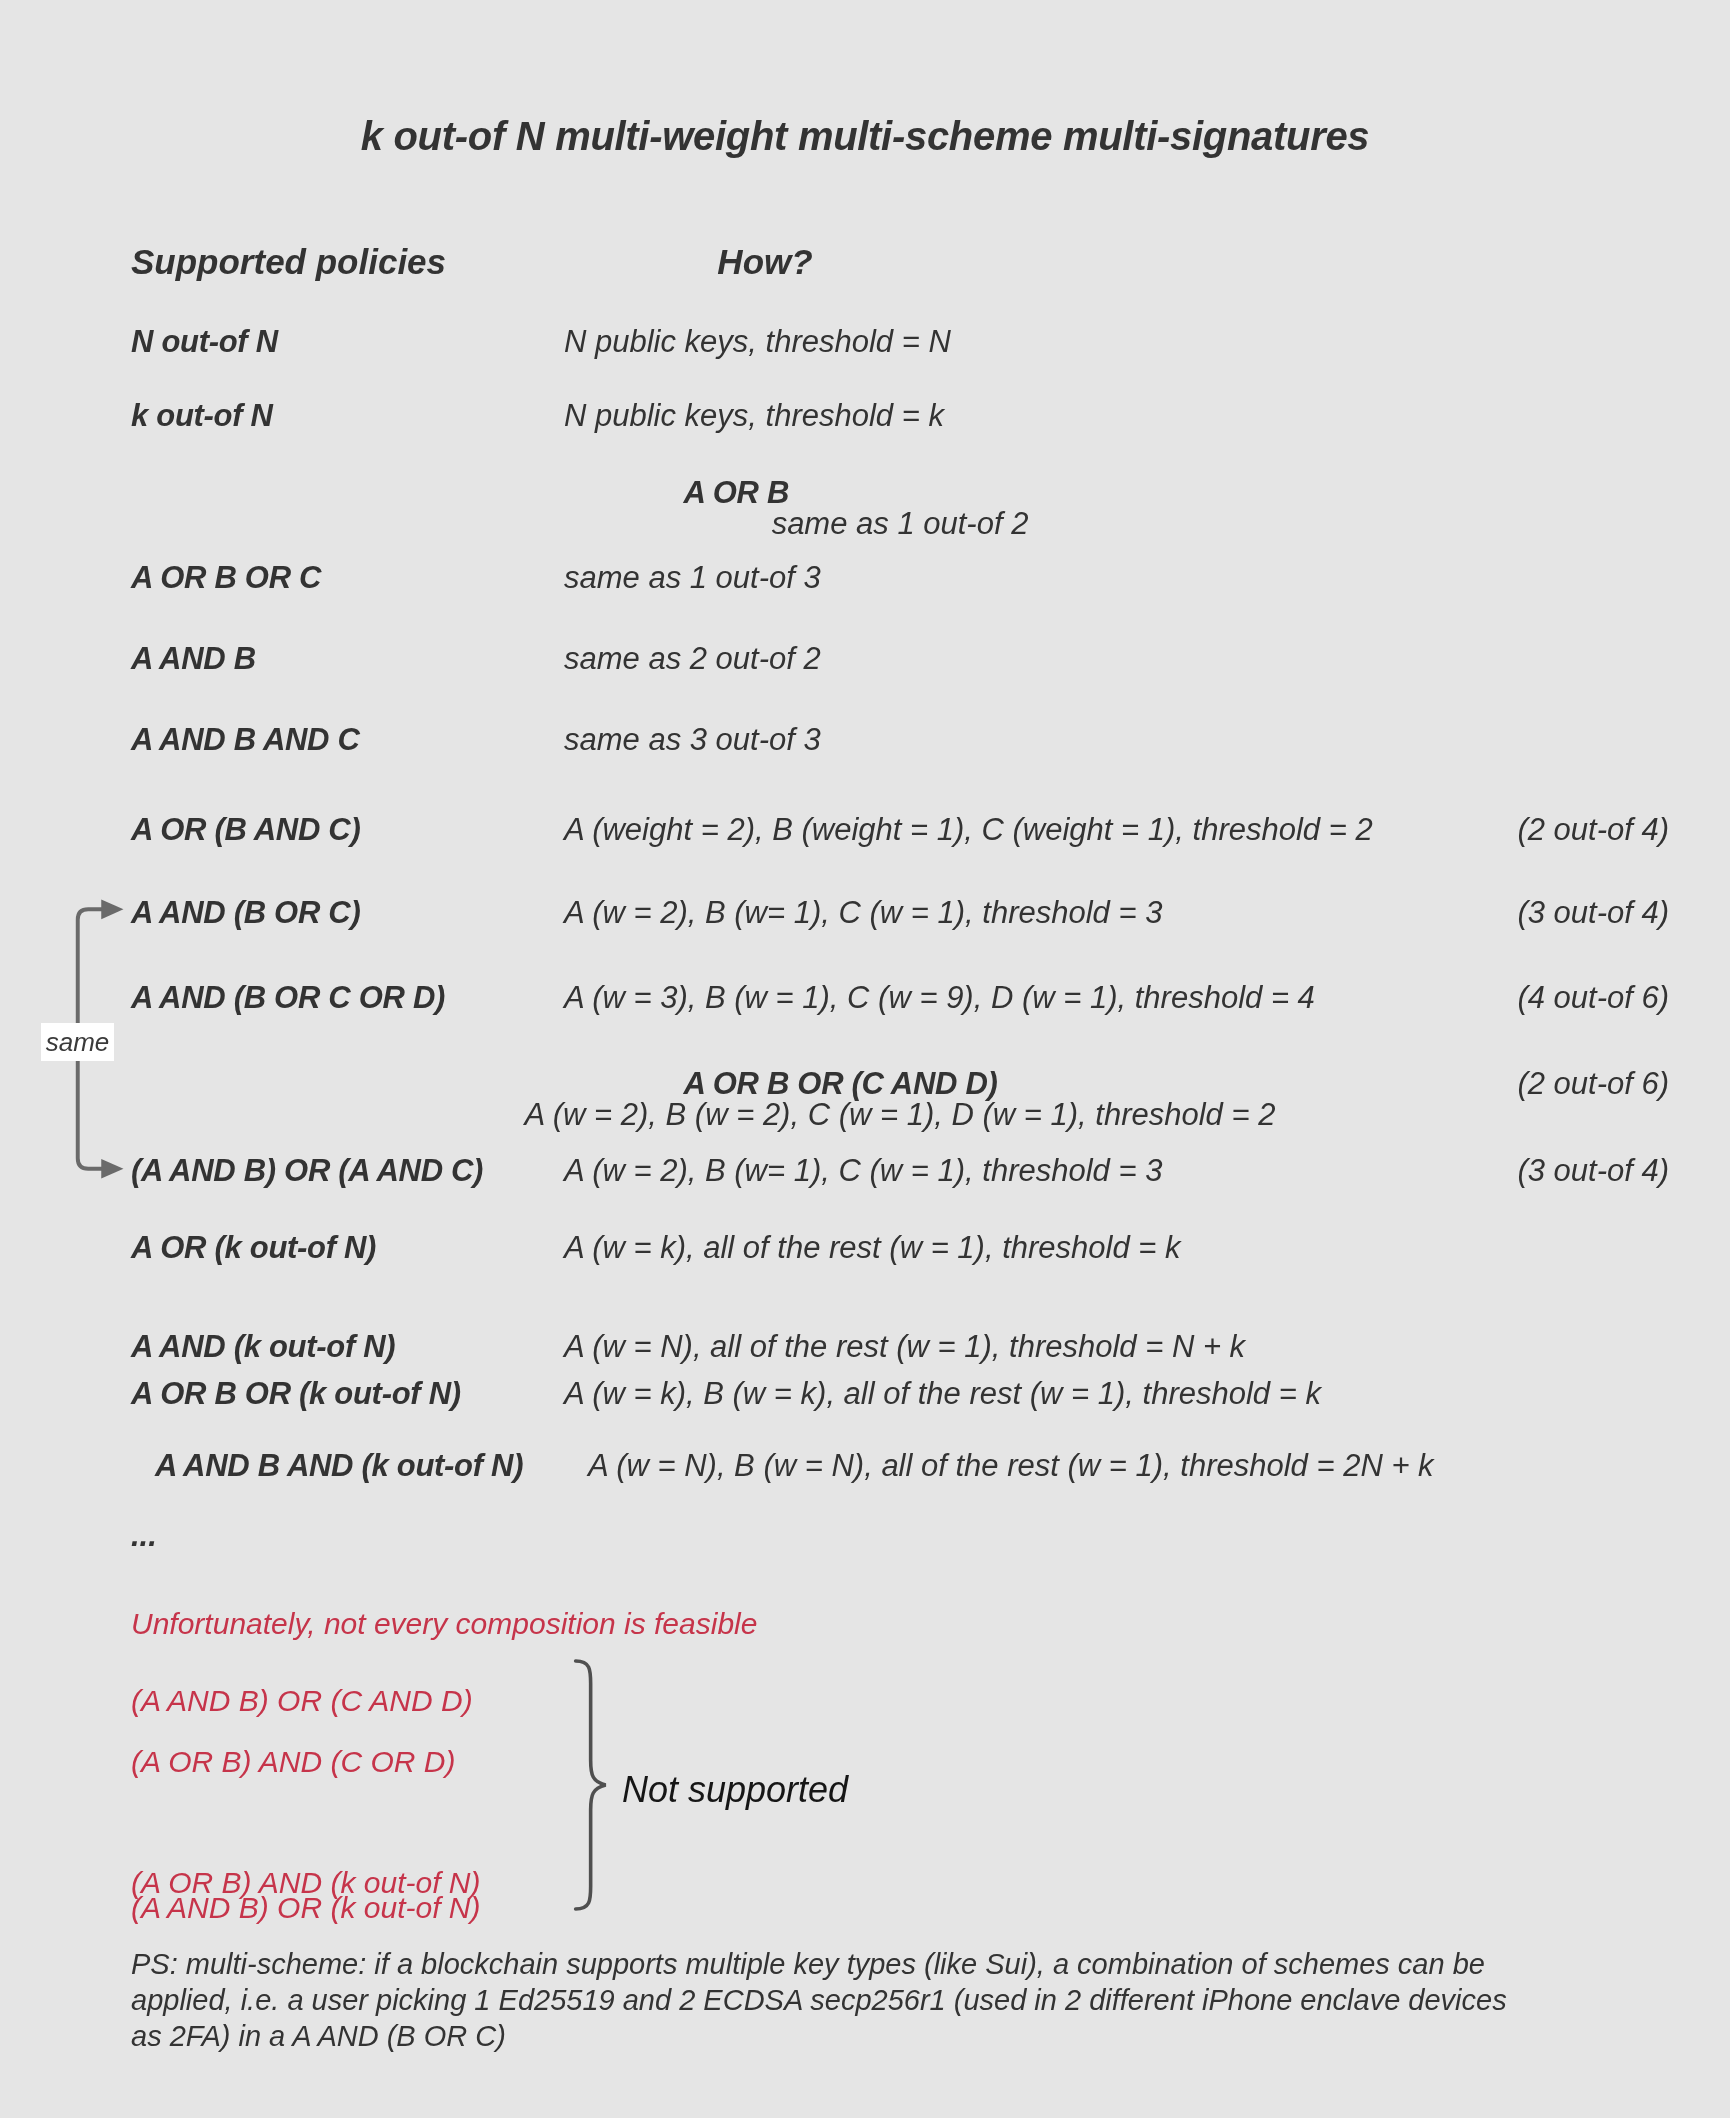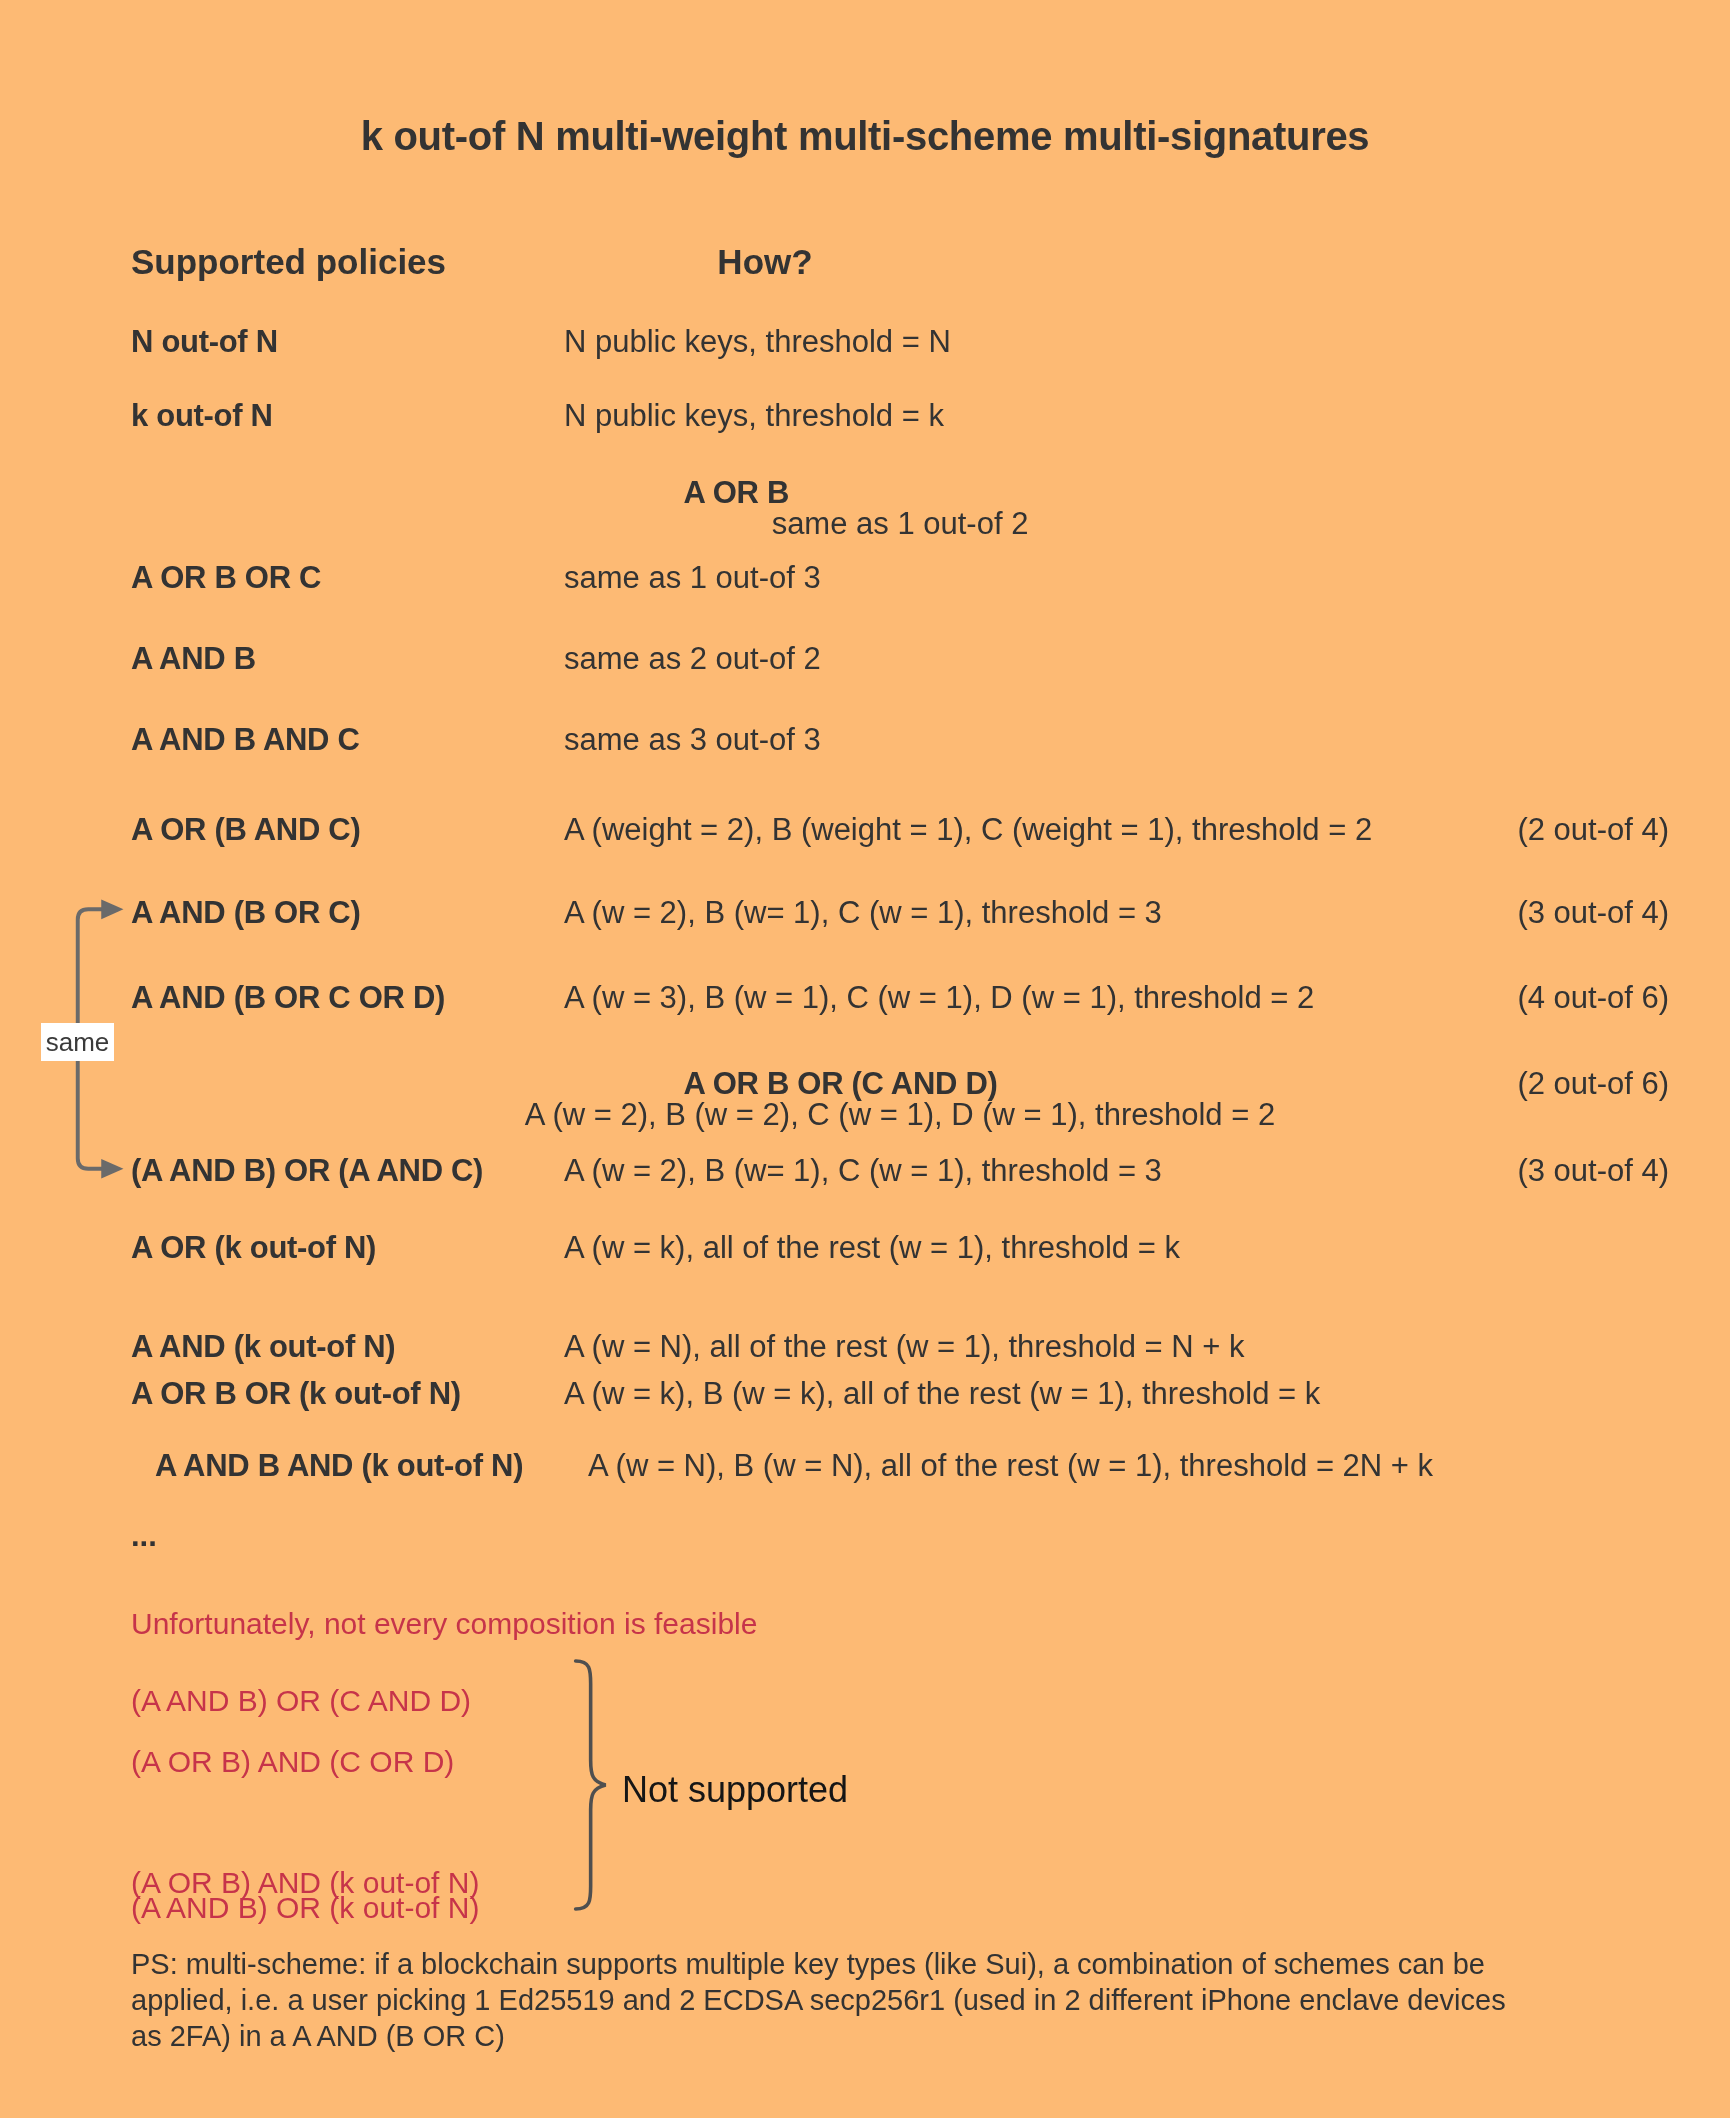--- a/index.html
+++ b/index.html
@@ -1,21 +1,21 @@
 <!DOCTYPE html>
 <html style="--text: #333333; --red: #c6344a; --arrow: #6a6a6a; --brace: #4f4f4f; --notsup: #161616;font-size:10.4px"><head>
 <meta charset="utf-8">
 <style>
   :root{
     --text:#333333; --red:#c6344a; --arrow:#6a6a6a; --brace:#4f4f4f; --notsup:#161616;
   }
   html,body{margin:0;padding:0;background:#ffffff;}
   .page{
-    position:relative; width:1730px; height:2119px; background:#fdba74; overflow:hidden;
-    font-family:"Liberation Sans","DejaVu Sans",sans-serif; color:var(--text);
+    position:relative; width:1730px; height:2119px; background:#e5e5e5; overflow:hidden;
+    font-family:"Liberation Sans","DejaVu Sans",sans-serif; color:var(--text);font-style:italic;
   }
   .title{
     position:absolute; top:116px; left:0; width:1730px; text-align:center;
     font-size:40px; font-weight:700; line-height:1; letter-spacing:-0.3px;
   }
   .col-header{position:absolute; height:39px; display:flex; align-items:center; font-size:35px; font-weight:700;}
   .col-header.policies{left:131px; top:242px;}
   .col-header.how{left:564px; top:242px; width:402px; justify-content:center;}
   .row{position:absolute; left:131px; right:61px; height:39px; display:flex; align-items:center; font-size:31px; line-height:1;}
   .row .policy{flex:none; width:433px; font-weight:700; letter-spacing:-0.3px;}
@@ -73,21 +73,21 @@
         <span class="how">A (weight = 2), B (weight = 1), C (weight = 1), threshold = 2</span>
         <span class="paren">(2 out-of 4)</span>
       </div>
       <div class="row" style="top: 893px;">
         <span class="policy">A AND (B OR C)</span>
         <span class="how">A (w = 2), B (w= 1), C (w = 1), threshold = 3</span>
         <span class="paren">(3 out-of 4)</span>
       </div>
       <div class="row" style="top: 978px;">
         <span class="policy">A AND (B OR C OR D)</span>
-        <span class="how">A (w = 3), B (w = 1), C (w = 1), D (w = 1), threshold = 2</span>
+        <span class="how">A (w = 3), B (w = 1), C (w = 9), D (w = 1), threshold = 4</span>
         <span class="paren">(4 out-of 6)</span>
       </div>
       <div class="row" style="top: 1068px; flex-direction: column;">
         <span class="policy">A OR B OR (C AND D)</span>
         <span class="how">A (w = 2), B (w = 2), C (w = 1), D (w = 1), threshold = 2</span>
         <span class="paren">(2 out-of 6)</span>
       </div>
       <div class="row" style="top: 1151px;">
         <span class="policy">(A AND B) OR (A AND C)</span>
         <span class="how">A (w = 2), B (w= 1), C (w = 1), threshold = 3</span>

